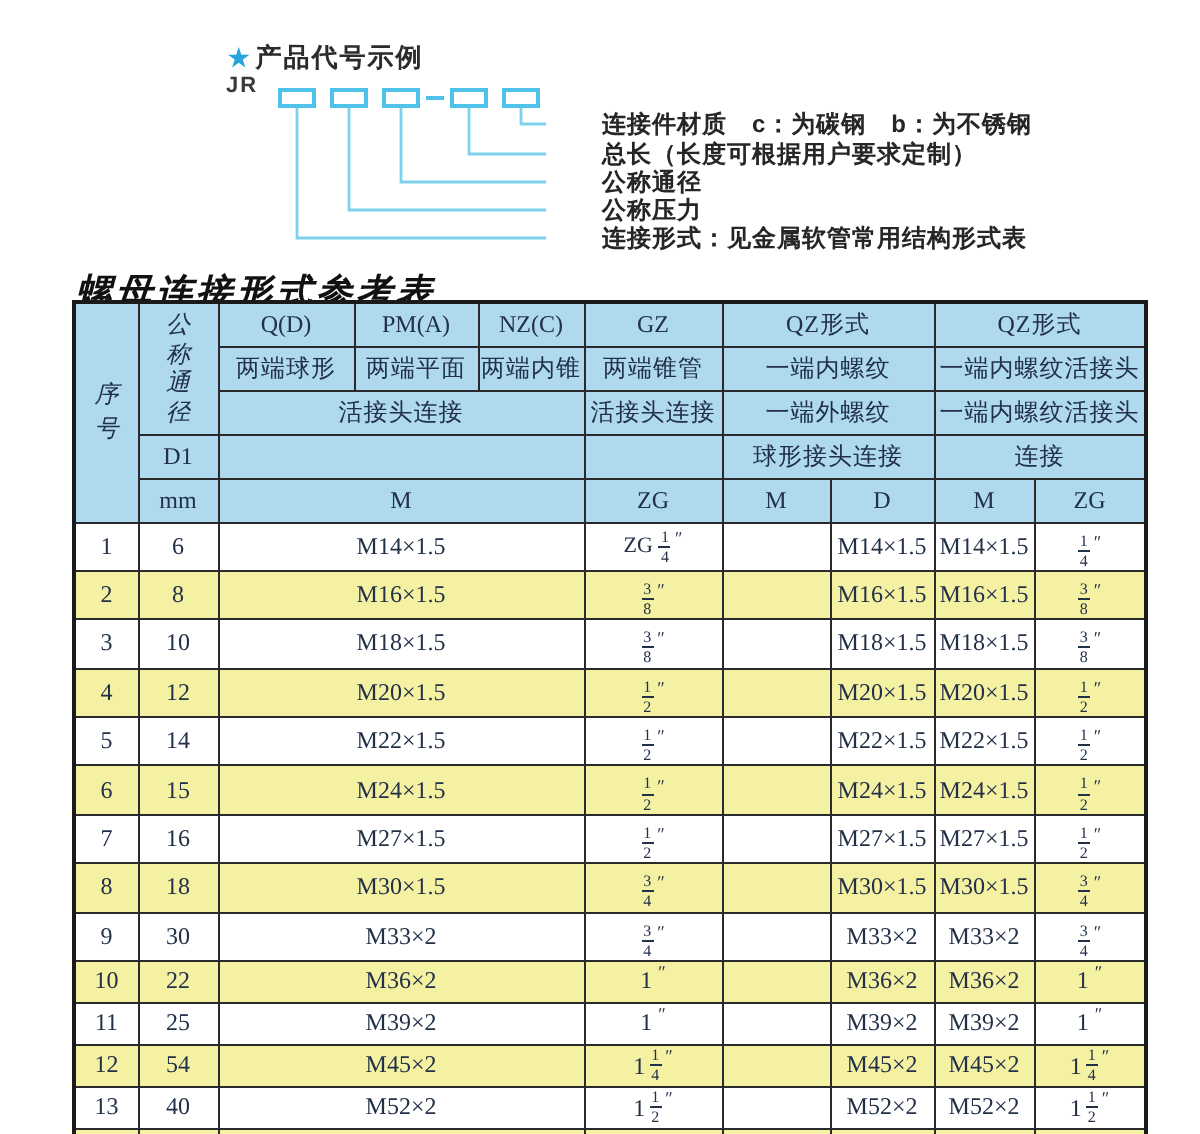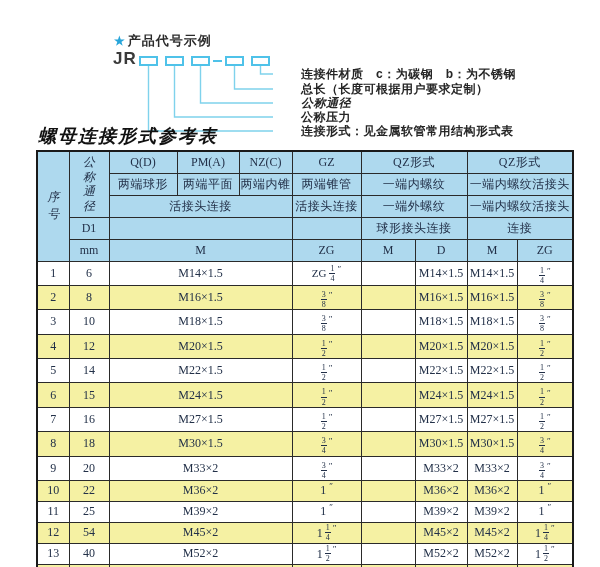--- a/index.html
+++ b/index.html
@@ -2,39 +2,39 @@
 <html><head>
 <meta charset="utf-8">
 <style>
   * { box-sizing: border-box; }
   html,body { margin:0; padding:0; }
   body {
     width:600px; height:567px; background:#ffffff; position:relative;
     font-family:"Liberation Serif", serif; color:#253246; overflow:hidden;
   }
   
-  #diagram { position:absolute; left:0; top:12px; width:600px; height:112px; }
+  #diagram { position:absolute; left:0; top:0; width:600px; height:112px; }
   #diagram-title {
     position:absolute; left:114px; top:20px; font-family:"Liberation Sans",sans-serif;
     font-weight:bold; font-size:13px; color:#2b2b2b; letter-spacing:1px;
   }
   #diagram-title .star { color:#27a5da; margin-right:2px; font-size:12px; }
   #jr-code {
     position:absolute; left:113px; top:37px; font-family:"Liberation Sans",sans-serif;
-    font-weight:bold; font-size:17px; color:#3a3a3a; letter-spacing:1px;text-align:right;
+    font-weight:bold; font-size:11px; color:#3a3a3a; letter-spacing:1px;text-align:right;
   }
   #code-svg { position:absolute; left:0; top:0; }
   .code-label {
     position:absolute; left:277px; height:14px; line-height:14px;
     font-family:"Liberation Sans",sans-serif; font-weight:bold; font-size:12px;
     color:#262626; white-space:nowrap; letter-spacing:0.5px;margin-left:24px;
   }
   
   #table-title {
-    position:absolute; left:38px; top:124px; font-family:Liberation Mono, monospace;
+    position:absolute; left:38px; top:134px; font-family:Liberation Mono, monospace;
     font-weight:bold; font-style:italic; font-size:18px; color:#111;
     letter-spacing:2px;
   }
   
   #ref-table {
     position:absolute; left:36px; top:150px; width:536px;
     border-collapse:collapse; table-layout:fixed;
     border:2px solid #1a1a1a;
   }
   #ref-table td {
@@ -83,21 +83,21 @@
     </g>
   </svg>
 
   <div id="diagram-title">
     <span class="star">★</span><span>产品代号示例</span>
   </div>
   <div id="jr-code">JR</div>
 
   <div class="code-label" style="top:55px;">连接件材质　c：为碳钢　b：为不锈钢</div>
   <div class="code-label" style="top:70px;">总长（长度可根据用户要求定制）</div>
-  <div class="code-label" style="top:84px;font-style:italic;">公称通径</div>
+  <div class="code-label" style="top:84px;">公称通径</div>
   <div class="code-label" style="top:98px;">公称压力</div>
   <div class="code-label" style="top:112px;">连接形式：见金属软管常用结构形式表</div>
 </div>
 
 <div id="table-title">螺母连接形式参考表</div>
 
 <table id="ref-table">
   <colgroup>
     <col style="width:32px">
       <col style="width:40px">
@@ -337,21 +337,21 @@
     <td><span class="fxcell">
             <span class="frac">
               <span class="fn">3</span>
               <span class="fd">4</span>
             </span>
             <span class="fsuf">″</span>
           </span></td>
   </tr>
       <tr>
     <td>9</td>
-    <td>20</td>
+    <td>30</td>
     <td colspan="3">M33×2</td>
     <td><span class="fxcell">
             <span class="frac">
               <span class="fn">3</span>
               <span class="fd">4</span>
             </span>
             <span class="fsuf">″</span>
           </span></td>
     <td></td>
     <td>M33×2</td>

